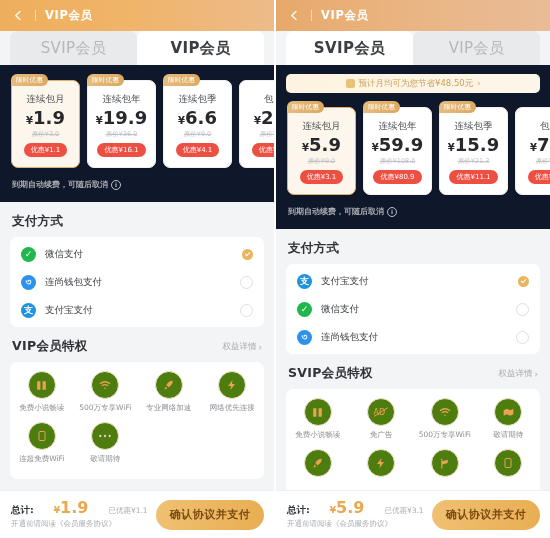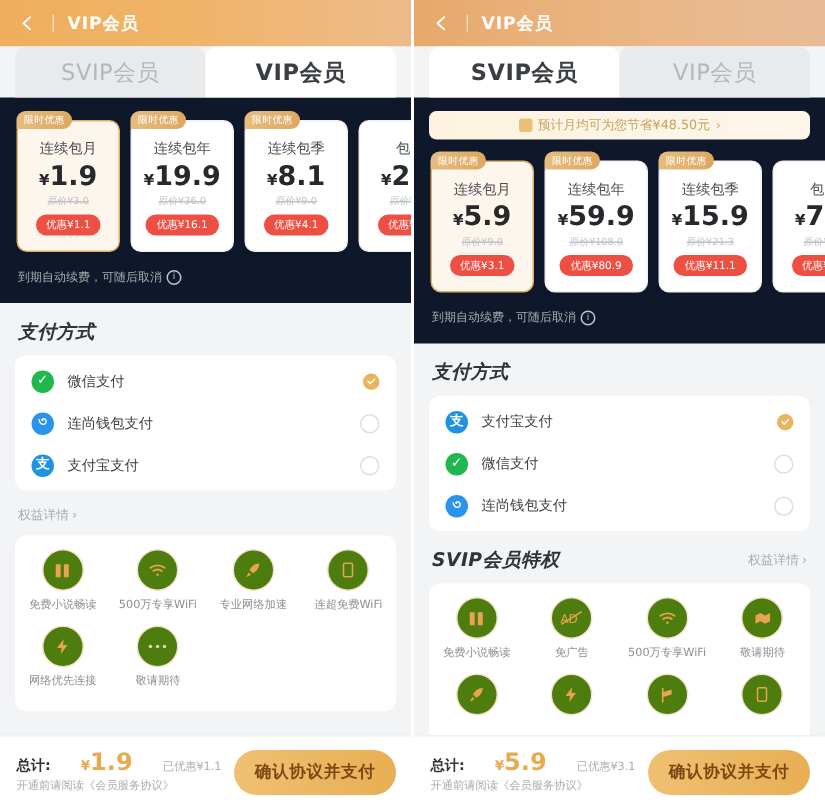--- a/index.html
+++ b/index.html
@@ -62,31 +62,31 @@
   .plan-price{margin-top:3px;font-size:18px;font-weight:bold;color:#26282c;line-height:1;white-space:nowrap;}
   .plan-price .cy{font-size:10px;font-weight:bold;}
   .plan-orig{margin-top:3px;font-size:6.5px;color:#bfc2c6;text-decoration:line-through;}
   .plan-off{
     margin-top:4px;height:14px;padding:0 7px;border-radius:7px;
     background:#ed4f43;color:#fff;font-size:7px;
     display:flex;align-items:center;white-space:nowrap;
   }
   .renew-note{
     padding:5px 12px 8px 12px;font-size:8px;color:#a9acb1;
-    display:flex;align-items:center;gap:3px;
+    display:flex;align-items:center;gap:3px;font-weight:bold;
   }
   .info-ico{display:inline-block;width:8px;height:8px;border:1px solid #bfc2c6;border-radius:50%;
     font-size:6px;line-height:7px;text-align:center;color:#bfc2c6;}
 
   
   .sec-head{
     display:flex;align-items:center;justify-content:space-between;
     padding:11px 12px 7px 12px;
   }
-  .sec-title{font-size:12.5px;color:#303338;font-weight:bold;letter-spacing:.3px;font-style:italic;}
+  .sec-title{font-size:12.5px;color:#303338;font-weight:bold;letter-spacing:.3px;}
   .sec-link{font-size:8.5px;color:#a9acb1;display:flex;align-items:center;gap:2px;}
 
   
   .pay-card{margin:0 10px;background:#fff;border-radius:7px;padding:3px 0;}
   .pay-row{display:flex;align-items:center;gap:9px;height:28px;padding:0 11px;}
   .pay-ico{width:15px;height:15px;border-radius:50%;flex:0 0 auto;position:relative;}
   .pay-ico.wechat{background:#1fb74e;}
   .pay-ico.wallet{background:#2a93ec;}
   .pay-ico.alipay{background:#1f92e0;}
   .pay-ico .gl{position:absolute;inset:0;display:flex;align-items:center;justify-content:center;
@@ -163,21 +163,21 @@
           <span class="badge">限时优惠</span>
           <span class="plan-name">连续包年</span>
           <span class="plan-price"><span class="cy">¥</span><span>19.9</span></span>
           <span class="plan-orig">原价¥36.0</span>
           <span class="plan-off">优惠¥16.1</span>
         </div>
 
         <div class="plan">
           <span class="badge">限时优惠</span>
           <span class="plan-name">连续包季</span>
-          <span class="plan-price"><span class="cy">¥</span><span>8.1</span></span>
+          <span class="plan-price"><span class="cy">¥</span><span>6.6</span></span>
           <span class="plan-orig">原价¥9.0</span>
           <span class="plan-off">优惠¥4.1</span>
         </div>
 
         <div class="plan">
           <span class="plan-name">包月</span>
           <span class="plan-price"><span class="cy">¥</span><span>2.4</span></span>
           <span class="plan-orig">原价¥3.0</span>
           <span class="plan-off">优惠¥0.6</span>
         </div>
@@ -212,20 +212,21 @@
       <div class="pay-row">
         <span class="pay-ico alipay">
             <span class="gl">支</span>
           </span>
         <span class="pay-name">支付宝支付</span>
         <span class="radio"></span>
       </div>
     </div>
 
     <div class="sec-head">
+      <span class="sec-title">VIP会员特权</span>
       <span class="sec-link">
         <span>权益详情</span>
         <span>›</span>
       </span>
     </div>
 
     <div class="ben-card">
       <div class="ben-grid">
         <div class="ben">
           <span class="ben-circle">
@@ -249,33 +250,33 @@
           <span class="ben-circle">
             <svg width="13" height="13" viewBox="0 0 24 24" fill="#eaa351">
                 <path d="M20 3c-6 0-10 4-12 8l4 4c4-2 8-6 8-12z"></path>
                 <path d="M7 14l-3 6 6-3z"></path>
               </svg>
           </span>
           <span class="ben-label">专业网络加速</span>
         </div>
         <div class="ben">
           <span class="ben-circle">
+            <svg width="12" height="12" viewBox="0 0 24 24" fill="#eaa351">
+                <path d="M13 2 4 14h6l-1 8 9-12h-6z"></path>
+              </svg>
+          </span>
+          <span class="ben-label">网络优先连接</span>
+        </div>
+        <div class="ben">
+          <span class="ben-circle">
             <svg width="12" height="12" viewBox="0 0 24 24" fill="none" stroke="#eaa351" stroke-width="2">
                 <rect x="6" y="3" width="12" height="18" rx="2"></rect>
               </svg>
           </span>
           <span class="ben-label">连超免费WiFi</span>
-        </div>
-        <div class="ben">
-          <span class="ben-circle">
-            <svg width="12" height="12" viewBox="0 0 24 24" fill="#eaa351">
-                <path d="M13 2 4 14h6l-1 8 9-12h-6z"></path>
-              </svg>
-          </span>
-          <span class="ben-label">网络优先连接</span>
         </div>
         <div class="ben">
           <span class="ben-circle">
             <svg width="14" height="6" viewBox="0 0 24 8" fill="#e7d3b6">
                 <circle cx="4" cy="4" r="2"></circle>
                 <circle cx="12" cy="4" r="2"></circle>
                 <circle cx="20" cy="4" r="2"></circle>
               </svg>
           </span>
           <span class="ben-label">敬请期待</span>

